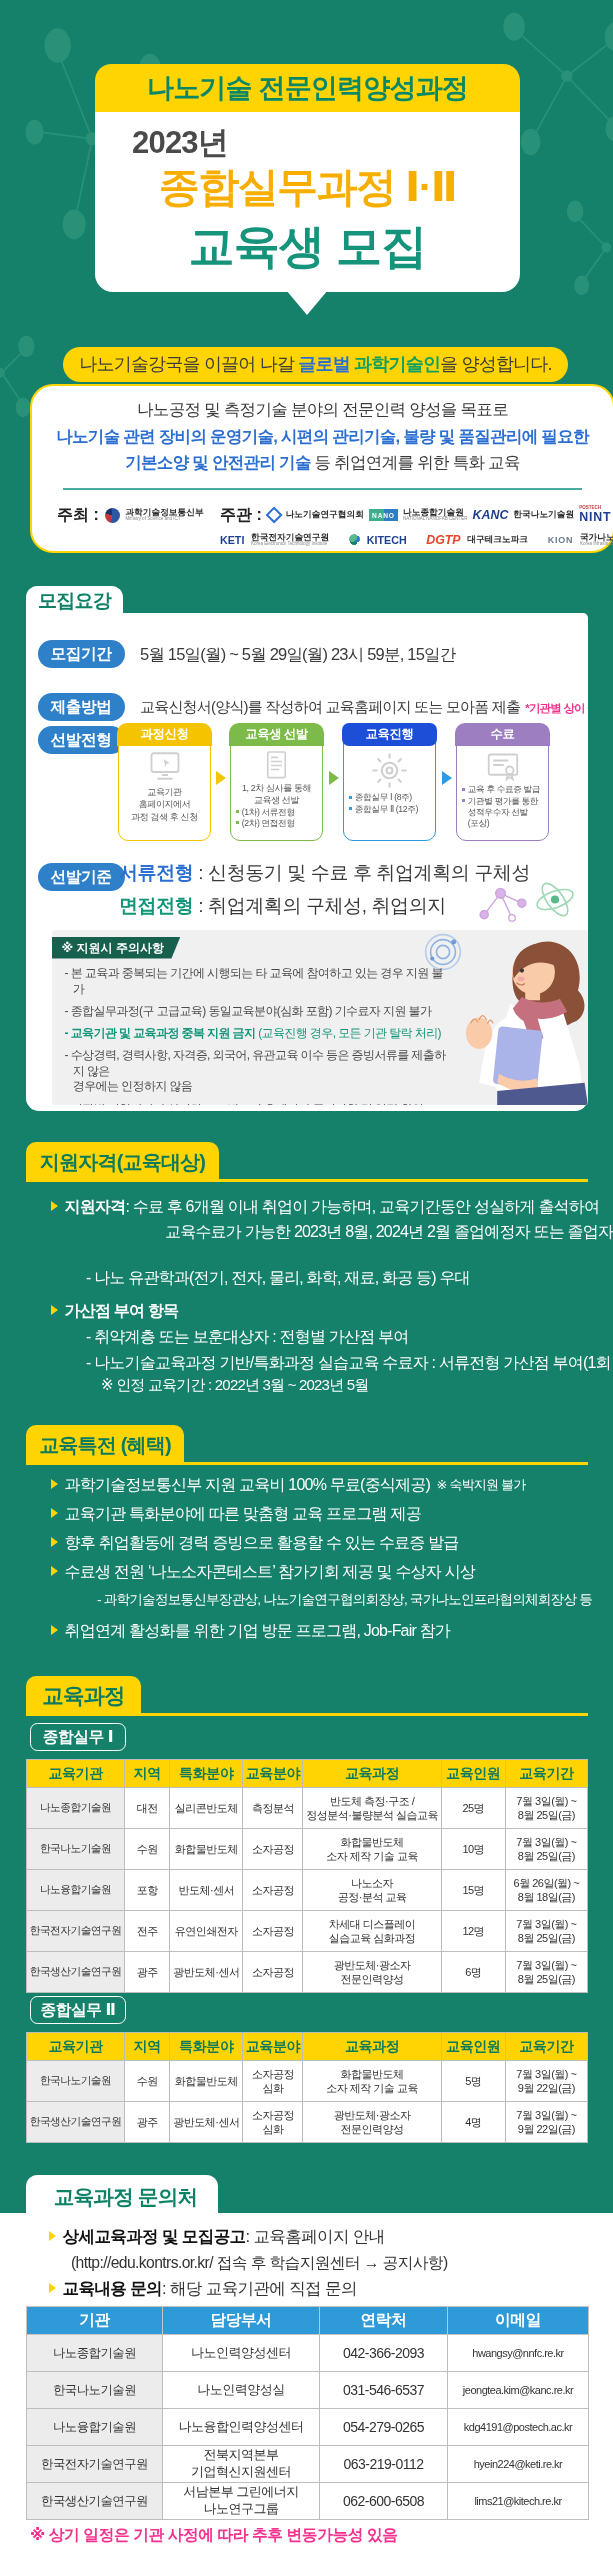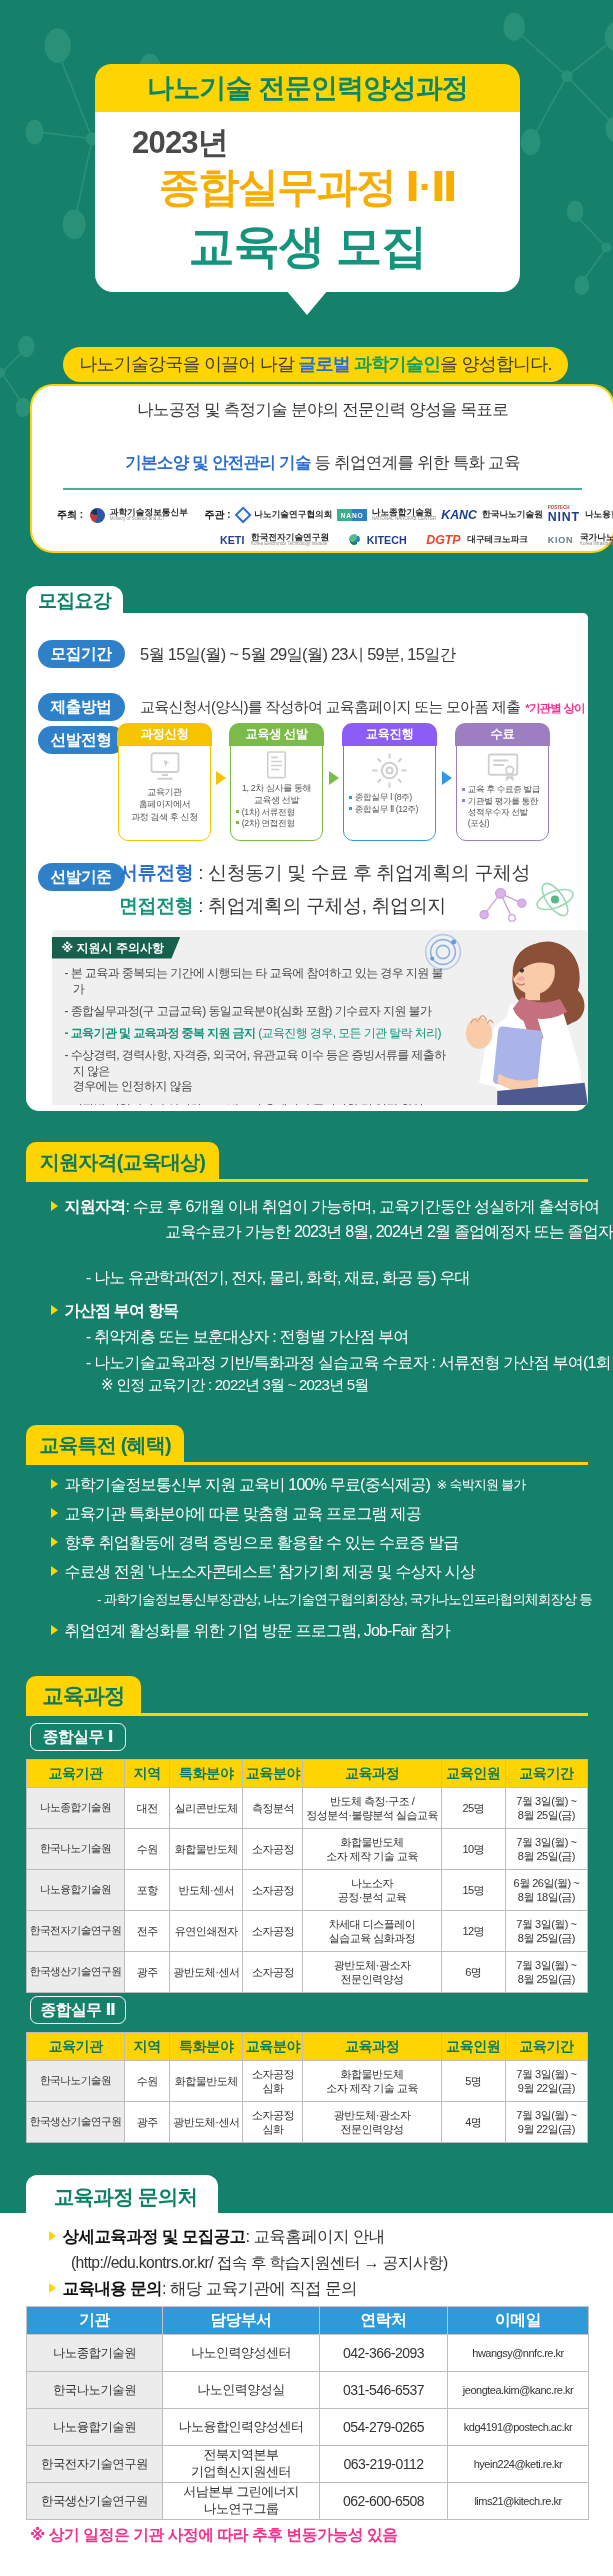--- a/index.html
+++ b/index.html
@@ -30,21 +30,21 @@
   .intro .l{position:absolute;left:0;width:100%;text-align:center;font-size:16.5px;color:#3A3A3A;
             letter-spacing:-0.7px;white-space:nowrap;}
   .intro .l1{top:13px;}
   .intro .l2{top:40px;color:#2B6FD3;font-weight:bold;}
   .intro .l3{top:66px;}
   .intro .l3 .bb{color:#2B6FD3;font-weight:bold;}
   .intro .divider{position:absolute;left:31px;right:31px;top:102px;height:1.6px;background:#49AC9E;}
   .logos{position:absolute;display:flex;align-items:center;white-space:nowrap;}
   .logos.r1{left:25px;top:114px;height:30px;gap:5px;}
   .logos.r2{left:188px;top:143px;height:21.4px;gap:6.6px;}
-  .lg-label{font-size:10px;font-weight:bold;color:#222;margin-right:1.6px;}
+  .lg-label{font-size:16px;font-weight:bold;color:#222;margin-right:1.6px;}
   .lg-stack{display:inline-flex;flex-direction:column;line-height:1.05;}
   .lg-name{font-size:8.7px;font-weight:bold;color:#2B2B2B;}
   .lg-sub{font-size:4.5px;color:#888;}
   .msit-logo{width:15px;height:15px;border-radius:50%;background:conic-gradient(#2B57A5 0 55%,#C23A3A 55% 80%,#16356E 80%);flex:none;}
   .diamond{width:8.2px;height:8.2px;border:2.5px solid #2B6FD3;transform:rotate(45deg);flex:none;}
   .nano-box{background:linear-gradient(90deg,#3FAE8F 50%,#2F7EC2 50%);color:#fff;font-size:6.6px;font-weight:bold;
             padding:2.5px 3.3px;letter-spacing:0.8px;}
   .kanc{font-size:12.4px;font-weight:800;font-style:italic;color:#1F3E8C;}
   .nint{font-size:12.4px;font-weight:800;color:#1F3E8C;letter-spacing:0.8px;}
   .postech{font-size:4.5px;color:#C23A3A;font-weight:bold;}
@@ -72,21 +72,21 @@
   .pcard{position:absolute;top:111px;width:93px;height:117px;background:#fff;border-radius:10px;box-sizing:border-box;}
   .pcard .phead{height:23px;margin:-1.6px -1.6px 0 -1.6px;border-radius:10px 10px 0 0;color:#fff;font-weight:bold;
                 font-size:12.4px;text-align:center;line-height:23px;letter-spacing:-0.4px;font-family:Liberation Serif, serif;}
   .pcard svg{display:block;margin:3.3px auto 1.6px auto;}
   .pcard .ptext{font-size:9px;color:#555;text-align:center;line-height:1.35;white-space:pre-line;letter-spacing:-0.4px;}
   .pcard .bl{display:flex;padding:0 5px;font-size:8.7px;color:#555;line-height:1.3;letter-spacing:-0.4px;text-align:left;}
   .pcard .bl span.tx{white-space:pre-line;}
   .dot{width:3.3px;height:3.3px;margin:3.3px 2.5px 0 0;flex:none;}
   .c1{border:1.6px solid #F5C400;} .c1 .phead{background:#F5C400;}
   .c2{border:1.6px solid #7CBA49;} .c2 .phead{background:#7CBA49;} .c2 .dot{background:#7CBA49;}
-  .c3{border:1.6px solid #2E9BE0;} .c3 .phead{background:#8b5cf6;} .c3 .dot{background:#2E9BE0;}
+  .c3{border:1.6px solid #2E9BE0;} .c3 .phead{background:#1d4ed8;border-radius:7px;} .c3 .dot{background:#2E9BE0;}
   .c4{border:1.6px solid #9C7EC1;} .c4 .phead{background:#9C7EC1;} .c4 .dot{background:#9C7EC1;}
   .flow-arrow{position:absolute;width:0;height:0;border-top:7.4px solid transparent;border-bottom:7.4px solid transparent;}
   
   .crit{position:absolute;left:93px;font-size:19px;letter-spacing:-0.4px;color:#3A3A3A;white-space:nowrap;}
   .crit .lb{font-weight:800;}
   .crit.doc .lb{color:#2B6FD3;}
   .crit.int .lb{color:#12967A;}
   
   .caution{position:absolute;left:25.6px;top:317px;width:536px;height:175px;background:#F0F0F0;border-radius:3.3px;overflow:hidden;}
   .caution-label{position:absolute;top:6.6px;left:0;height:22px;line-height:22px;background:#17604E;color:#fff;
@@ -181,20 +181,21 @@
     <div class="subtitle">교육생 모집</div>
   </div>
   <div class="tail"></div>
 
   <div class="slogan">
     <span>나노기술강국을 이끌어 나갈 </span><span class="b">글로벌</span><span class="g"> 과학기술인</span><span>을 양성합니다.</span>
   </div>
 
   <div class="intro">
     <div class="l l1">나노공정 및 측정기술 분야의 전문인력 양성을 목표로</div>
+    <div class="l l2">나노기술 관련 장비의 운영기술, 시편의 관리기술, 불량 및 품질관리에 필요한</div>
     <div class="l l3"><span class="bb">기본소양 및 안전관리 기술</span><span> 등 취업연계를 위한 특화 교육</span></div>
     <div class="divider"></div>
     <div class="logos r1">
       <span class="lg-label">주최 :</span>
       <span class="msit-logo"></span>
       <span class="lg-stack">
           <span class="lg-name">과학기술정보통신부</span>
           <span class="lg-sub">Ministry of Science and ICT</span>
         </span>
       <span class="lg-label" style="margin-left:11.5px">주관 :</span>

